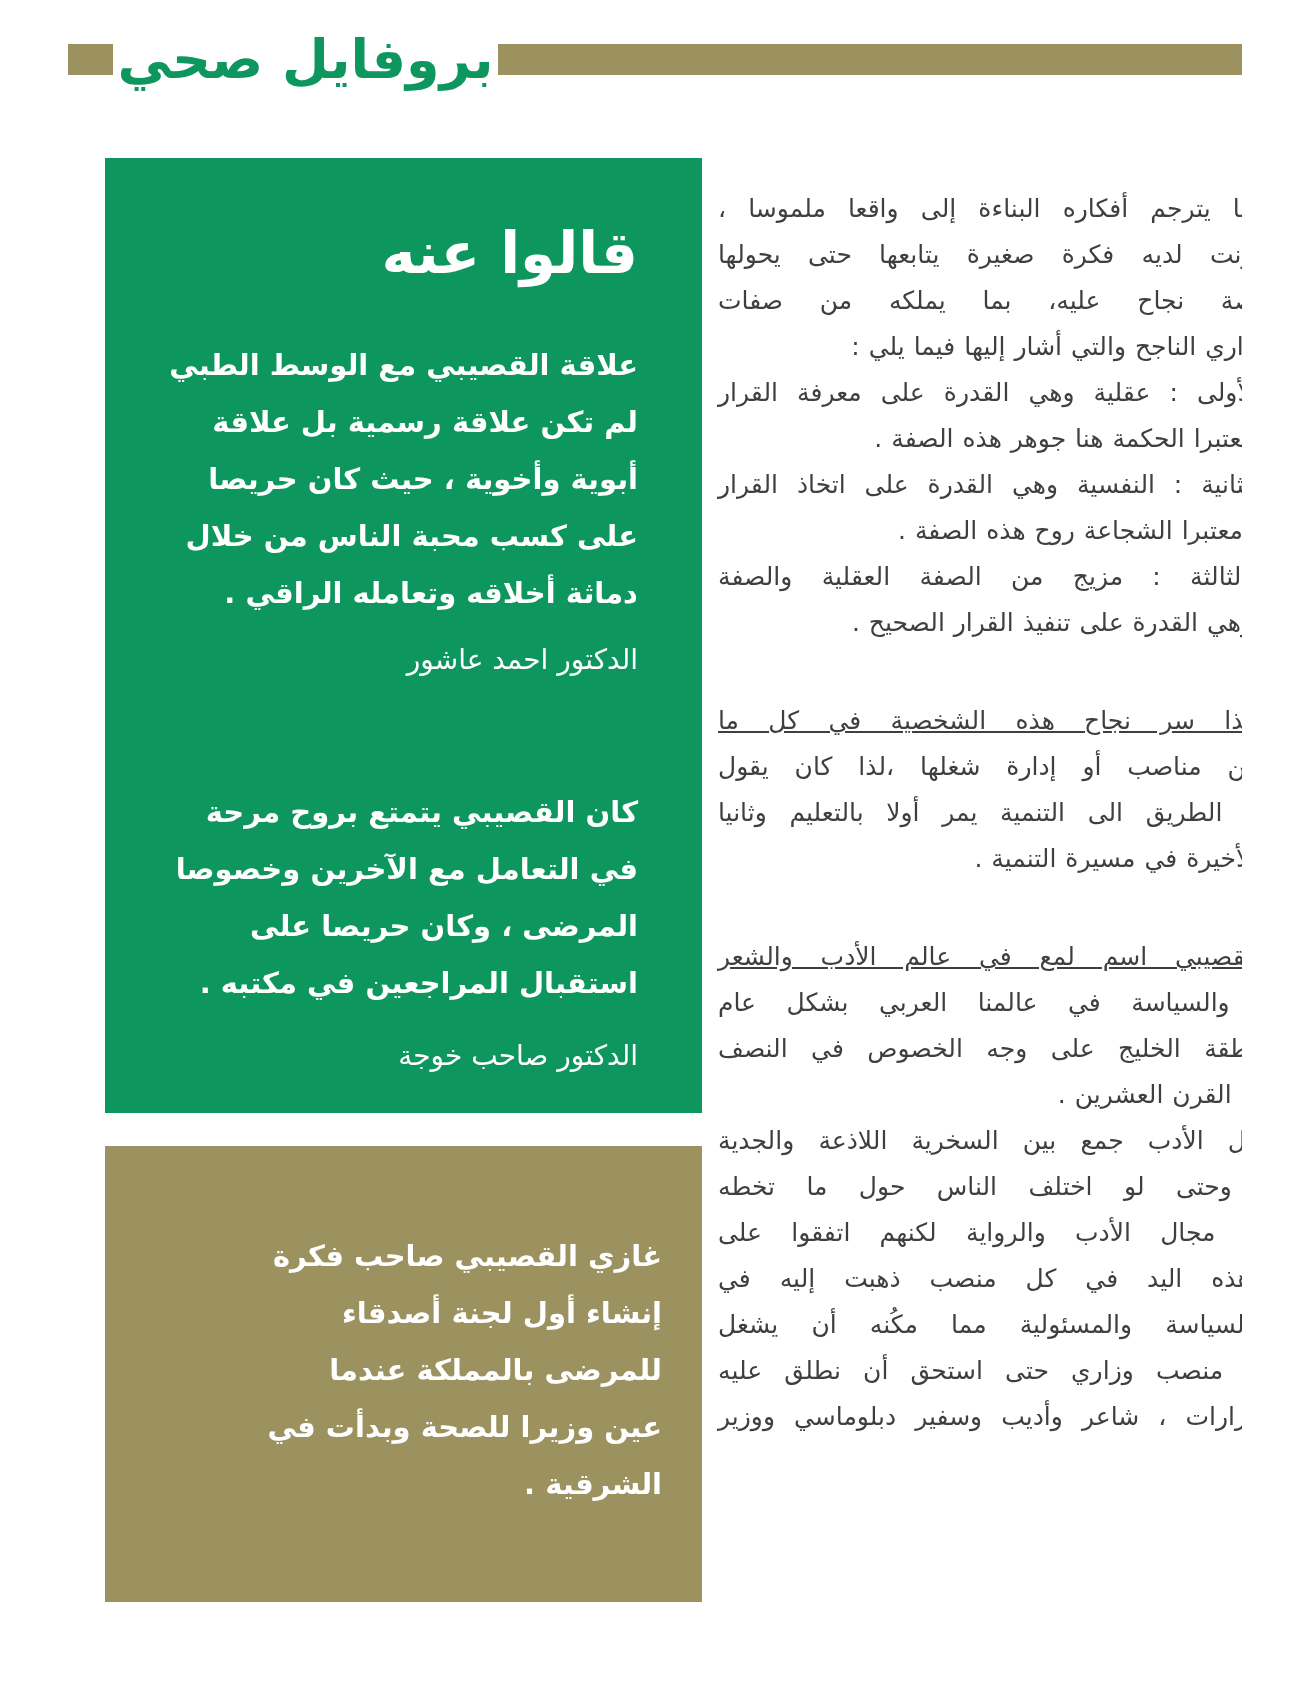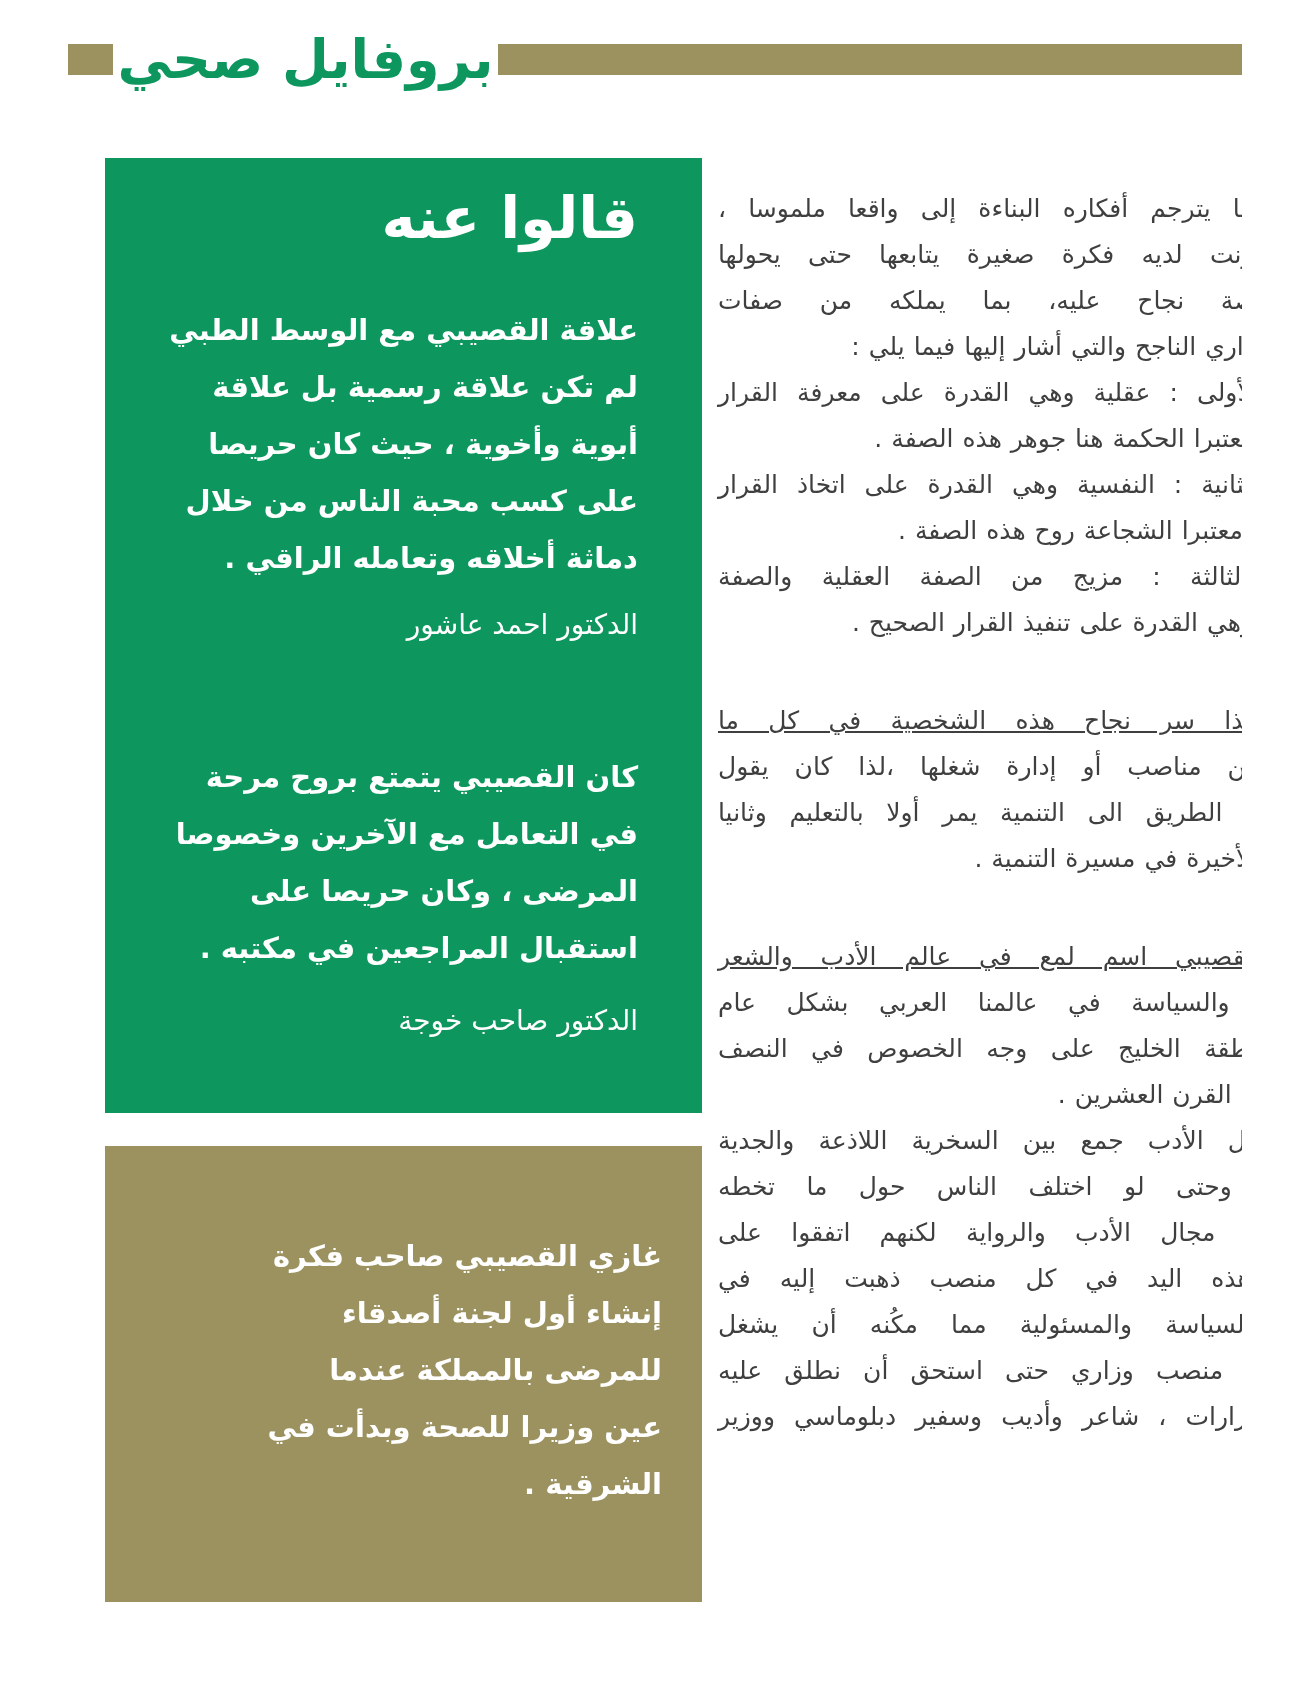--- a/index.html
+++ b/index.html
@@ -28,21 +28,21 @@
     position:absolute; top:0; left:1203px; width:47px; height:88px;
     background:var(--green,#0d975e); color:#fff;
     display:flex; align-items:flex-end; justify-content:center;
   }
   .pagenum-box span { font-size:33px; font-weight:bold; }
 
   
   .green-box {
     position:absolute; left:37px; top:158px; width:597px; height:955px;
     background:var(--green,#0d975e); color:#fff;
-    padding:22px 64px 0 55px; text-align:right;
+    padding:57px 64px 0 55px; text-align:right;
   }
   .green-box .title {
     font-size:58px; line-height:76px; font-weight:bold; margin-bottom:46px;
   }
   .qline { font-size:29px; font-weight:bold; line-height:57px; }
   .attrib {
     font-size:28px; line-height:36px; font-weight:normal;
     text-align:right; margin-top:20px;
   }
   .quote2 { margin-top:106px; }

